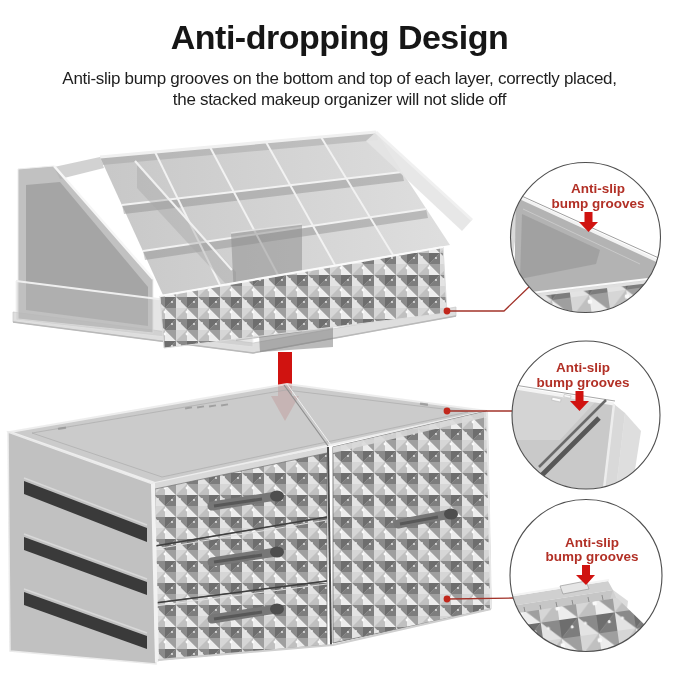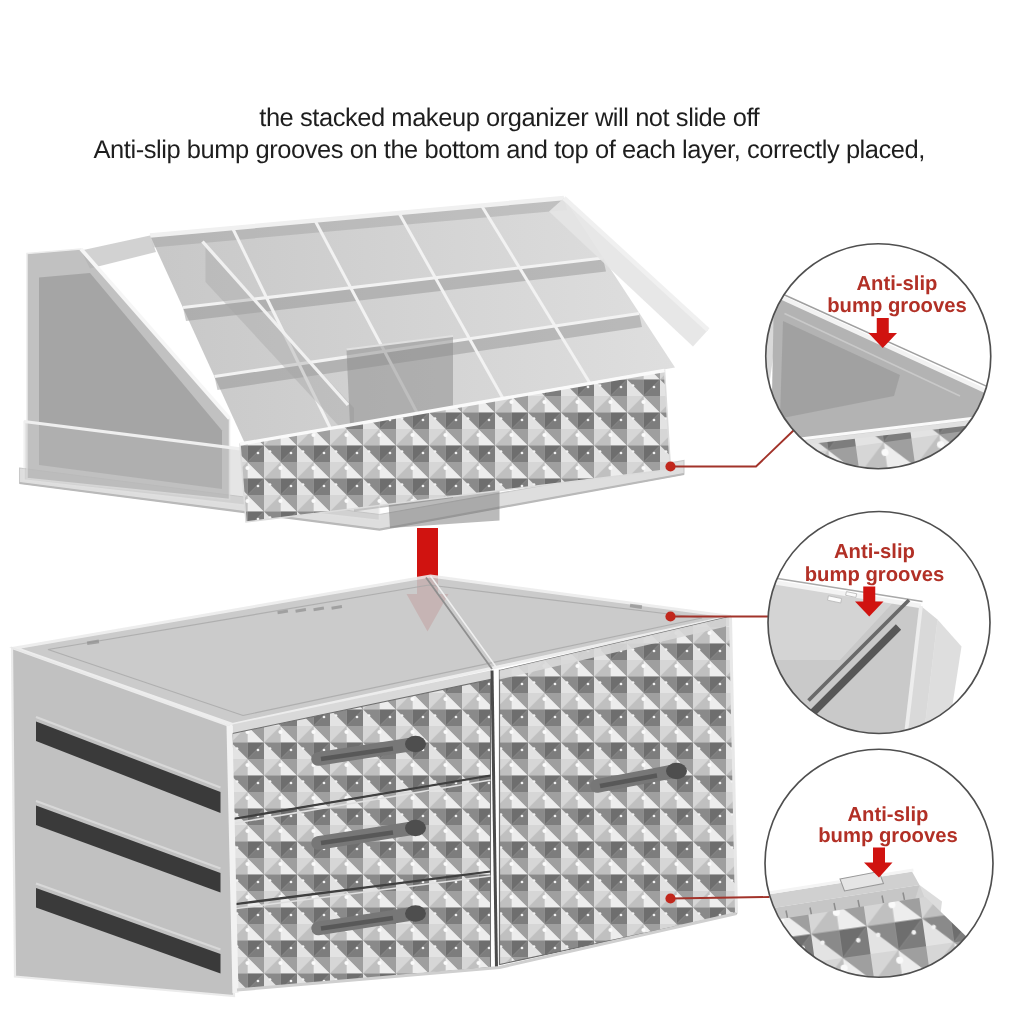--- a/index.html
+++ b/index.html
@@ -26,23 +26,24 @@
   .leader{stroke:var(--leader-red,#a2332a);stroke-width:1.3;fill:none;}
   .leader-dot{fill:var(--dot-red,#c1271c);}
   .ring{fill:none;stroke:var(--circle-border,#4f4f4f);stroke-width:1.1;}
   .ring-bg{fill:#ffffff;}
 </style>
 </head>
 <body>
 
 <div class="stage">
 
+  <div class="title">Anti-dropping Design</div>
   <div class="subtitle">
+    <div>Anti-slip bump grooves on the bottom and top of each layer, correctly placed,</div>
     <div>the stacked makeup organizer will not slide off</div>
-    <div>Anti-slip bump grooves on the bottom and top of each layer, correctly placed,</div>
   </div>
 
   <svg class="art" width="679" height="679" viewBox="0 0 679 679">
     <defs>
       <g id="diamtile">
         <rect width="22" height="22" fill="#adadad"></rect>
         <path d="M11 0 L22 11 L11 22 L0 11 Z" fill="#cfcfcf"></path>
         <path d="M11 0 L22 11 L11 11 Z" fill="#ededed"></path>
         <path d="M11 0 L11 11 L0 11 Z" fill="#c0c0c0"></path>
         <path d="M0 11 L11 11 L11 22 Z" fill="#8a8a8a"></path>

